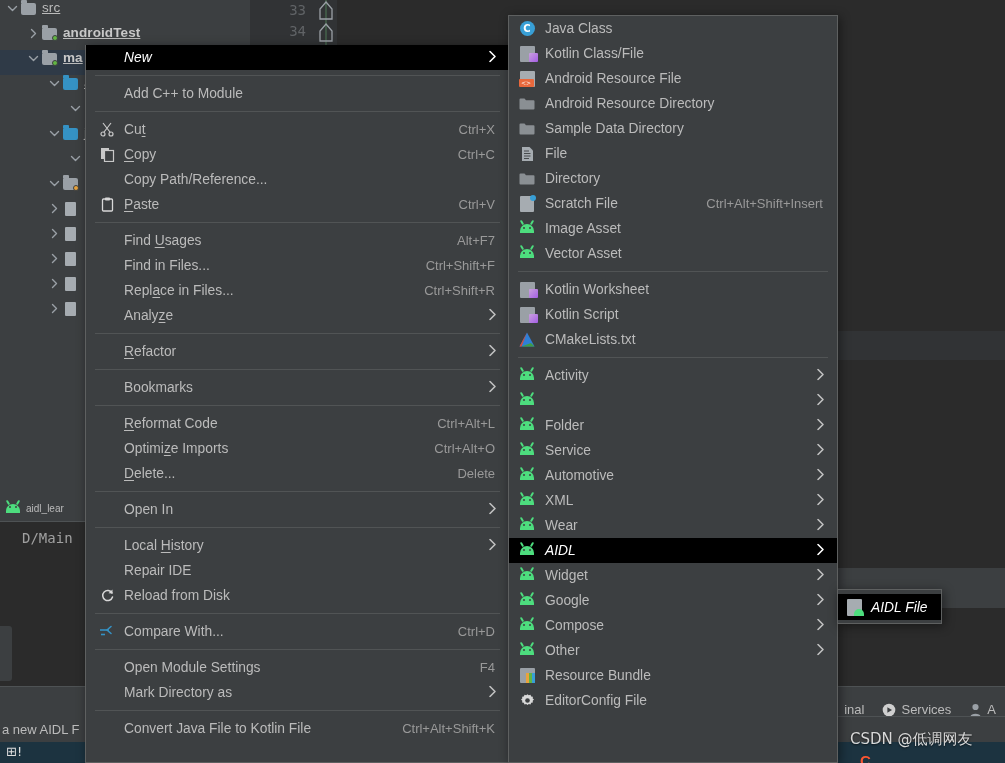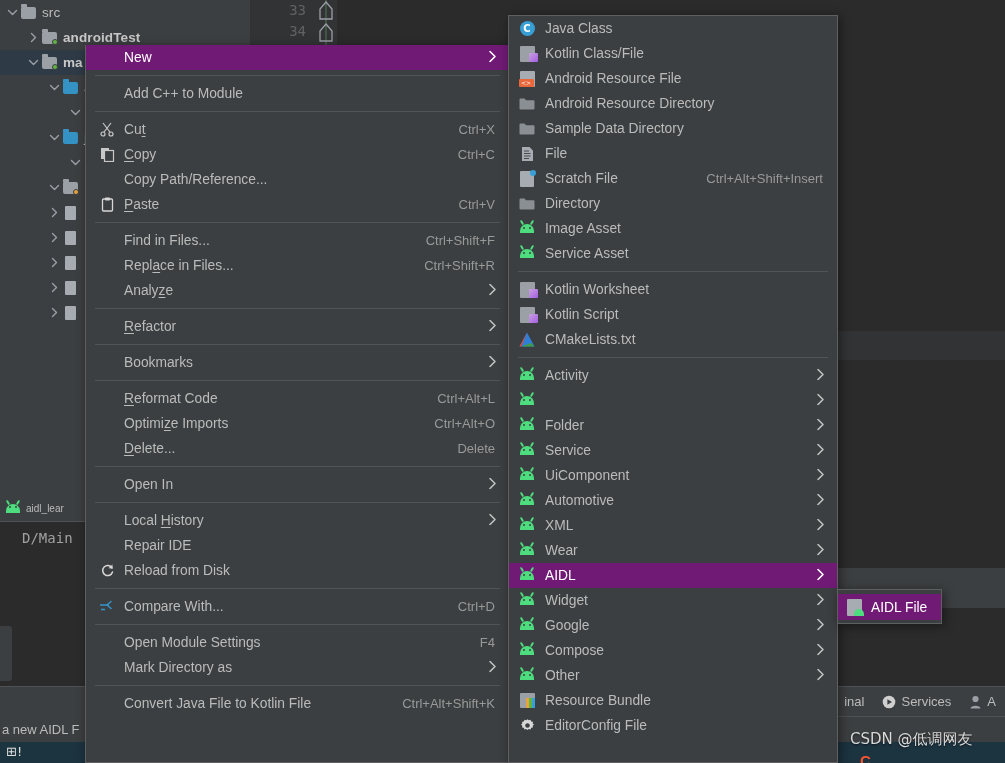--- a/index.html
+++ b/index.html
@@ -24,23 +24,24 @@
     width: 250px; height: 495px;
     background: #3c3f41;
     font-size: 13.5px;
     color: #bbbbbb;
     overflow: hidden;
   }
   .tree-row {
     position: relative;
     height: 25px;
     display: flex;
-    align-items: center;
+    align-items: flex-start;
     white-space: nowrap;
     padding-right: 4px;
+    text-decoration: underline;
   }
   .tree-row.sel { background: #2f3a47; }
   .tw { width: 16px; height: 16px; flex: 0 0 16px; display:flex; align-items:center; justify-content:center; }
   .tw svg { display:block; }
   .tree-icon { width: 17px; height: 17px; flex: 0 0 17px; position: relative; margin-right: 5px; }
   .tree-label { font-size: 13.5px; color: #bbbbbb; letter-spacing: .1px; }
   .tree-label.bold { font-weight: bold; color: #c8c8c8; }
 
   
   .folder {
@@ -134,21 +135,21 @@
   #panel-body-2 {
     position:absolute; left:250px; top:608px; right:0; height:78px; background:#2b2b2b;
   }
   #toolwindow-bar {
     position:absolute; left:0; top:686px; width:1005px; height:30px;
     background:#3c3f41;
     display:flex; align-items:center;
     font-size:13px; color:#bbbbbb;
     border-top:1px solid #4e5254;
   }
-  .tw-item { display:flex; align-items:center; gap:5px; height:30px; padding:0 9px; white-space:nowrap; }
+  .tw-item { display:flex; align-items:flex-end; gap:5px; height:30px; padding:0 9px; white-space:nowrap; }
   #status-bar {
     position:absolute; left:0; top:716px; width:1005px; height:26px;
     background:#3c3f41;
     display:flex; align-items:center;
     font-size:13px; color:#bbbbbb;
     border-top:1px solid #4e5254;
   }
   #taskbar {
     position:absolute; left:0; top:742px; width:1005px; height:21px;
     background:#1c3340;
@@ -188,21 +189,21 @@
     position:relative;
     height:25px;
     display:flex; align-items:center;
     padding-left: 11px;
     white-space:nowrap;
   }
   .mi .ic { width:20px; flex:0 0 20px; display:flex; align-items:center; justify-content:center; margin-right:7px; }
   .mi .lbl { flex:1 1 auto; color:#bbbbbb; }
   .mi .acc { color:#999999; font-size:13px; padding-right:14px; }
   .mi .arrow { position:absolute; right:12px; top:50%; transform:translateY(-50%); }
-  .mi.sel { background:#701a75; }
+  .mi.sel { background:#000000;font-style:italic; }
   .mi.sel .lbl, .mi.sel .acc { color:#ffffff; }
   .mi.noicon { padding-left: 38px; }
   .sep { height:1px; background:#515455; margin:5px 9px; }
   .u { text-decoration: underline; text-underline-offset: 2px; }
 
   
   #new-submenu {
     position:absolute; left:508px; top:15px;
     width:330px; height:748px;
     background:#3c3f41;
@@ -545,20 +546,24 @@
           <svg width="15" height="15" viewBox="0 0 15 15">
             <rect x="2.5" y="2" width="10" height="12" rx="1" fill="none" stroke="#d8d8d8" stroke-width="1.3"></rect>
             <rect x="5" y="0.5" width="5" height="3" rx="0.8" fill="#d8d8d8"></rect>
           </svg>
         </span>
         <span class="lbl"><span class="u">P</span>aste</span>
         <span class="acc">Ctrl+V</span>
       </div>
       <div class="sep"></div>
       <div class="mi noicon" style="">
+        <span class="lbl">Find <span class="u">U</span>sages</span>
+        <span class="acc">Alt+F7</span>
+      </div>
+      <div class="mi noicon" style="">
         <span class="lbl">Find in Files...</span>
         <span class="acc">Ctrl+Shift+F</span>
       </div>
       <div class="mi noicon" style="">
         <span class="lbl">Repl<span class="u">a</span>ce in Files...</span>
         <span class="acc">Ctrl+Shift+R</span>
       </div>
       <div class="mi noicon" style="">
         <span class="lbl">Analy<span class="u">z</span>e</span>
         <span class="arrow"><svg width="9" height="12" viewBox="0 0 9 12">
@@ -687,50 +692,50 @@
         <span class="ic">
           <svg width="13" height="16" viewBox="0 0 13 16">
             <path d="M1 1 L8.5 1 L12 4.5 L12 15 L1 15 Z" fill="#a6acb1"></path>
             <path d="M3 5 h5 M3 7.5 h6.5 M3 10 h6.5 M3 12.5 h5" stroke="#3c3f41" stroke-width="0.9"></path>
           </svg>
         </span>
         <span class="lbl">File</span>
       </div>
       <div class="mi" style="">
         <span class="ic">
+          <svg width="16" height="14" viewBox="0 0 16 14">
+            <path d="M0.5 2.5 A1 1 0 0 1 1.5 1.5 L5.5 1.5 L7 3.3 L14.5 3.3 A1 1 0 0 1 15.5 4.3 L15.5 11.5 A1 1 0 0 1 14.5 12.5 L1.5 12.5 A1 1 0 0 1 0.5 11.5 Z" fill="#8a8f93"></path>
+          </svg>
+        </span>
+        <span class="lbl">Directory</span>
+      </div>
+      <div class="mi" style="">
+        <span class="ic">
           <span class="scratch"></span>
         </span>
         <span class="lbl">Scratch File</span>
         <span class="acc">Ctrl+Alt+Shift+Insert</span>
       </div>
       <div class="mi" style="">
         <span class="ic">
-          <svg width="16" height="14" viewBox="0 0 16 14">
-            <path d="M0.5 2.5 A1 1 0 0 1 1.5 1.5 L5.5 1.5 L7 3.3 L14.5 3.3 A1 1 0 0 1 15.5 4.3 L15.5 11.5 A1 1 0 0 1 14.5 12.5 L1.5 12.5 A1 1 0 0 1 0.5 11.5 Z" fill="#8a8f93"></path>
-          </svg>
-        </span>
-        <span class="lbl">Directory</span>
-      </div>
-      <div class="mi" style="">
-        <span class="ic">
           <span class="droid">
             <i></i>
             <b></b>
           </span>
         </span>
         <span class="lbl">Image Asset</span>
       </div>
       <div class="mi" style="">
         <span class="ic">
           <span class="droid">
             <i></i>
             <b></b>
           </span>
         </span>
-        <span class="lbl">Service Asset</span>
+        <span class="lbl">Vector Asset</span>
       </div>
       <div class="sep"></div>
       <div class="mi" style="">
         <span class="ic">
           <span class="kt"></span>
         </span>
         <span class="lbl">Kotlin Worksheet</span>
       </div>
       <div class="mi" style="">
         <span class="ic">
@@ -796,32 +801,20 @@
             <path d="M2 1 L7 6 L2 11" fill="none" stroke="#c0c0c0" stroke-width="1.6" stroke-linecap="round" stroke-linejoin="round"></path>
           </svg></span>
       </div>
       <div class="mi" style="">
         <span class="ic">
           <span class="droid">
             <i></i>
             <b></b>
           </span>
         </span>
-        <span class="lbl">UiComponent</span>
-        <span class="arrow"><svg width="9" height="12" viewBox="0 0 9 12">
-            <path d="M2 1 L7 6 L2 11" fill="none" stroke="#c0c0c0" stroke-width="1.6" stroke-linecap="round" stroke-linejoin="round"></path>
-          </svg></span>
-      </div>
-      <div class="mi" style="">
-        <span class="ic">
-          <span class="droid">
-            <i></i>
-            <b></b>
-          </span>
-        </span>
         <span class="lbl">Automotive</span>
         <span class="arrow"><svg width="9" height="12" viewBox="0 0 9 12">
             <path d="M2 1 L7 6 L2 11" fill="none" stroke="#c0c0c0" stroke-width="1.6" stroke-linecap="round" stroke-linejoin="round"></path>
           </svg></span>
       </div>
       <div class="mi" style="">
         <span class="ic">
           <span class="droid">
             <i></i>
             <b></b>

